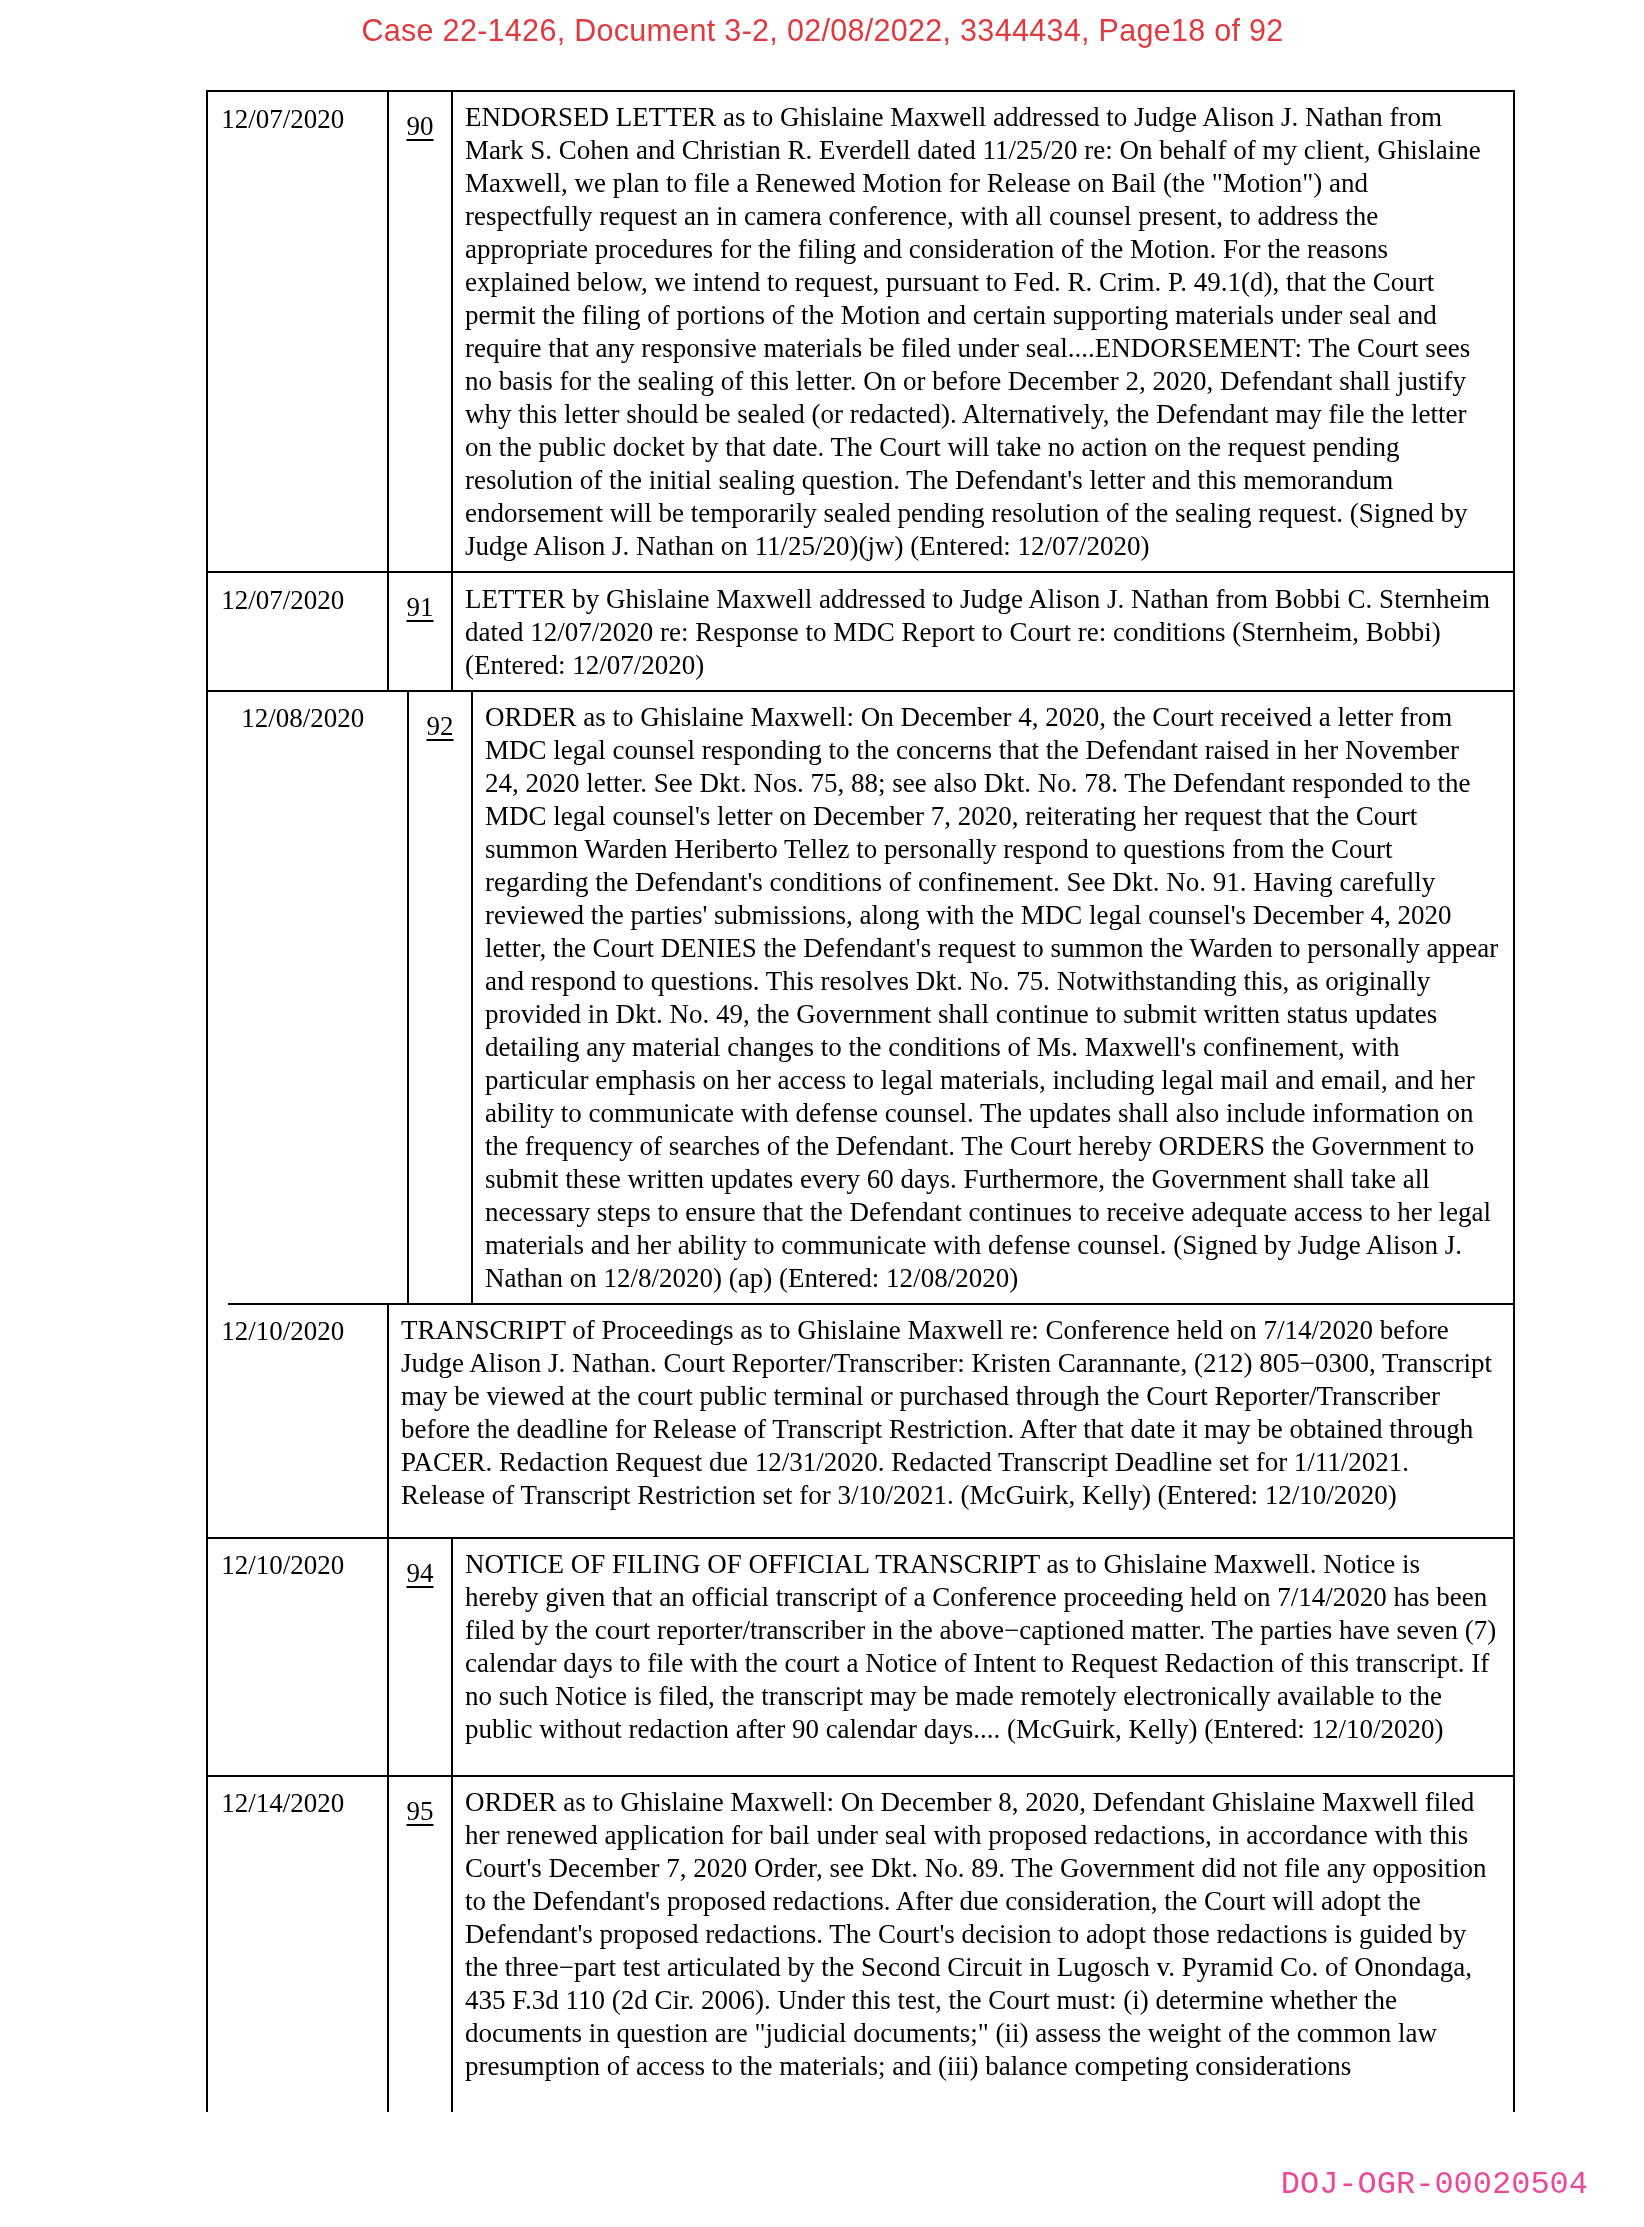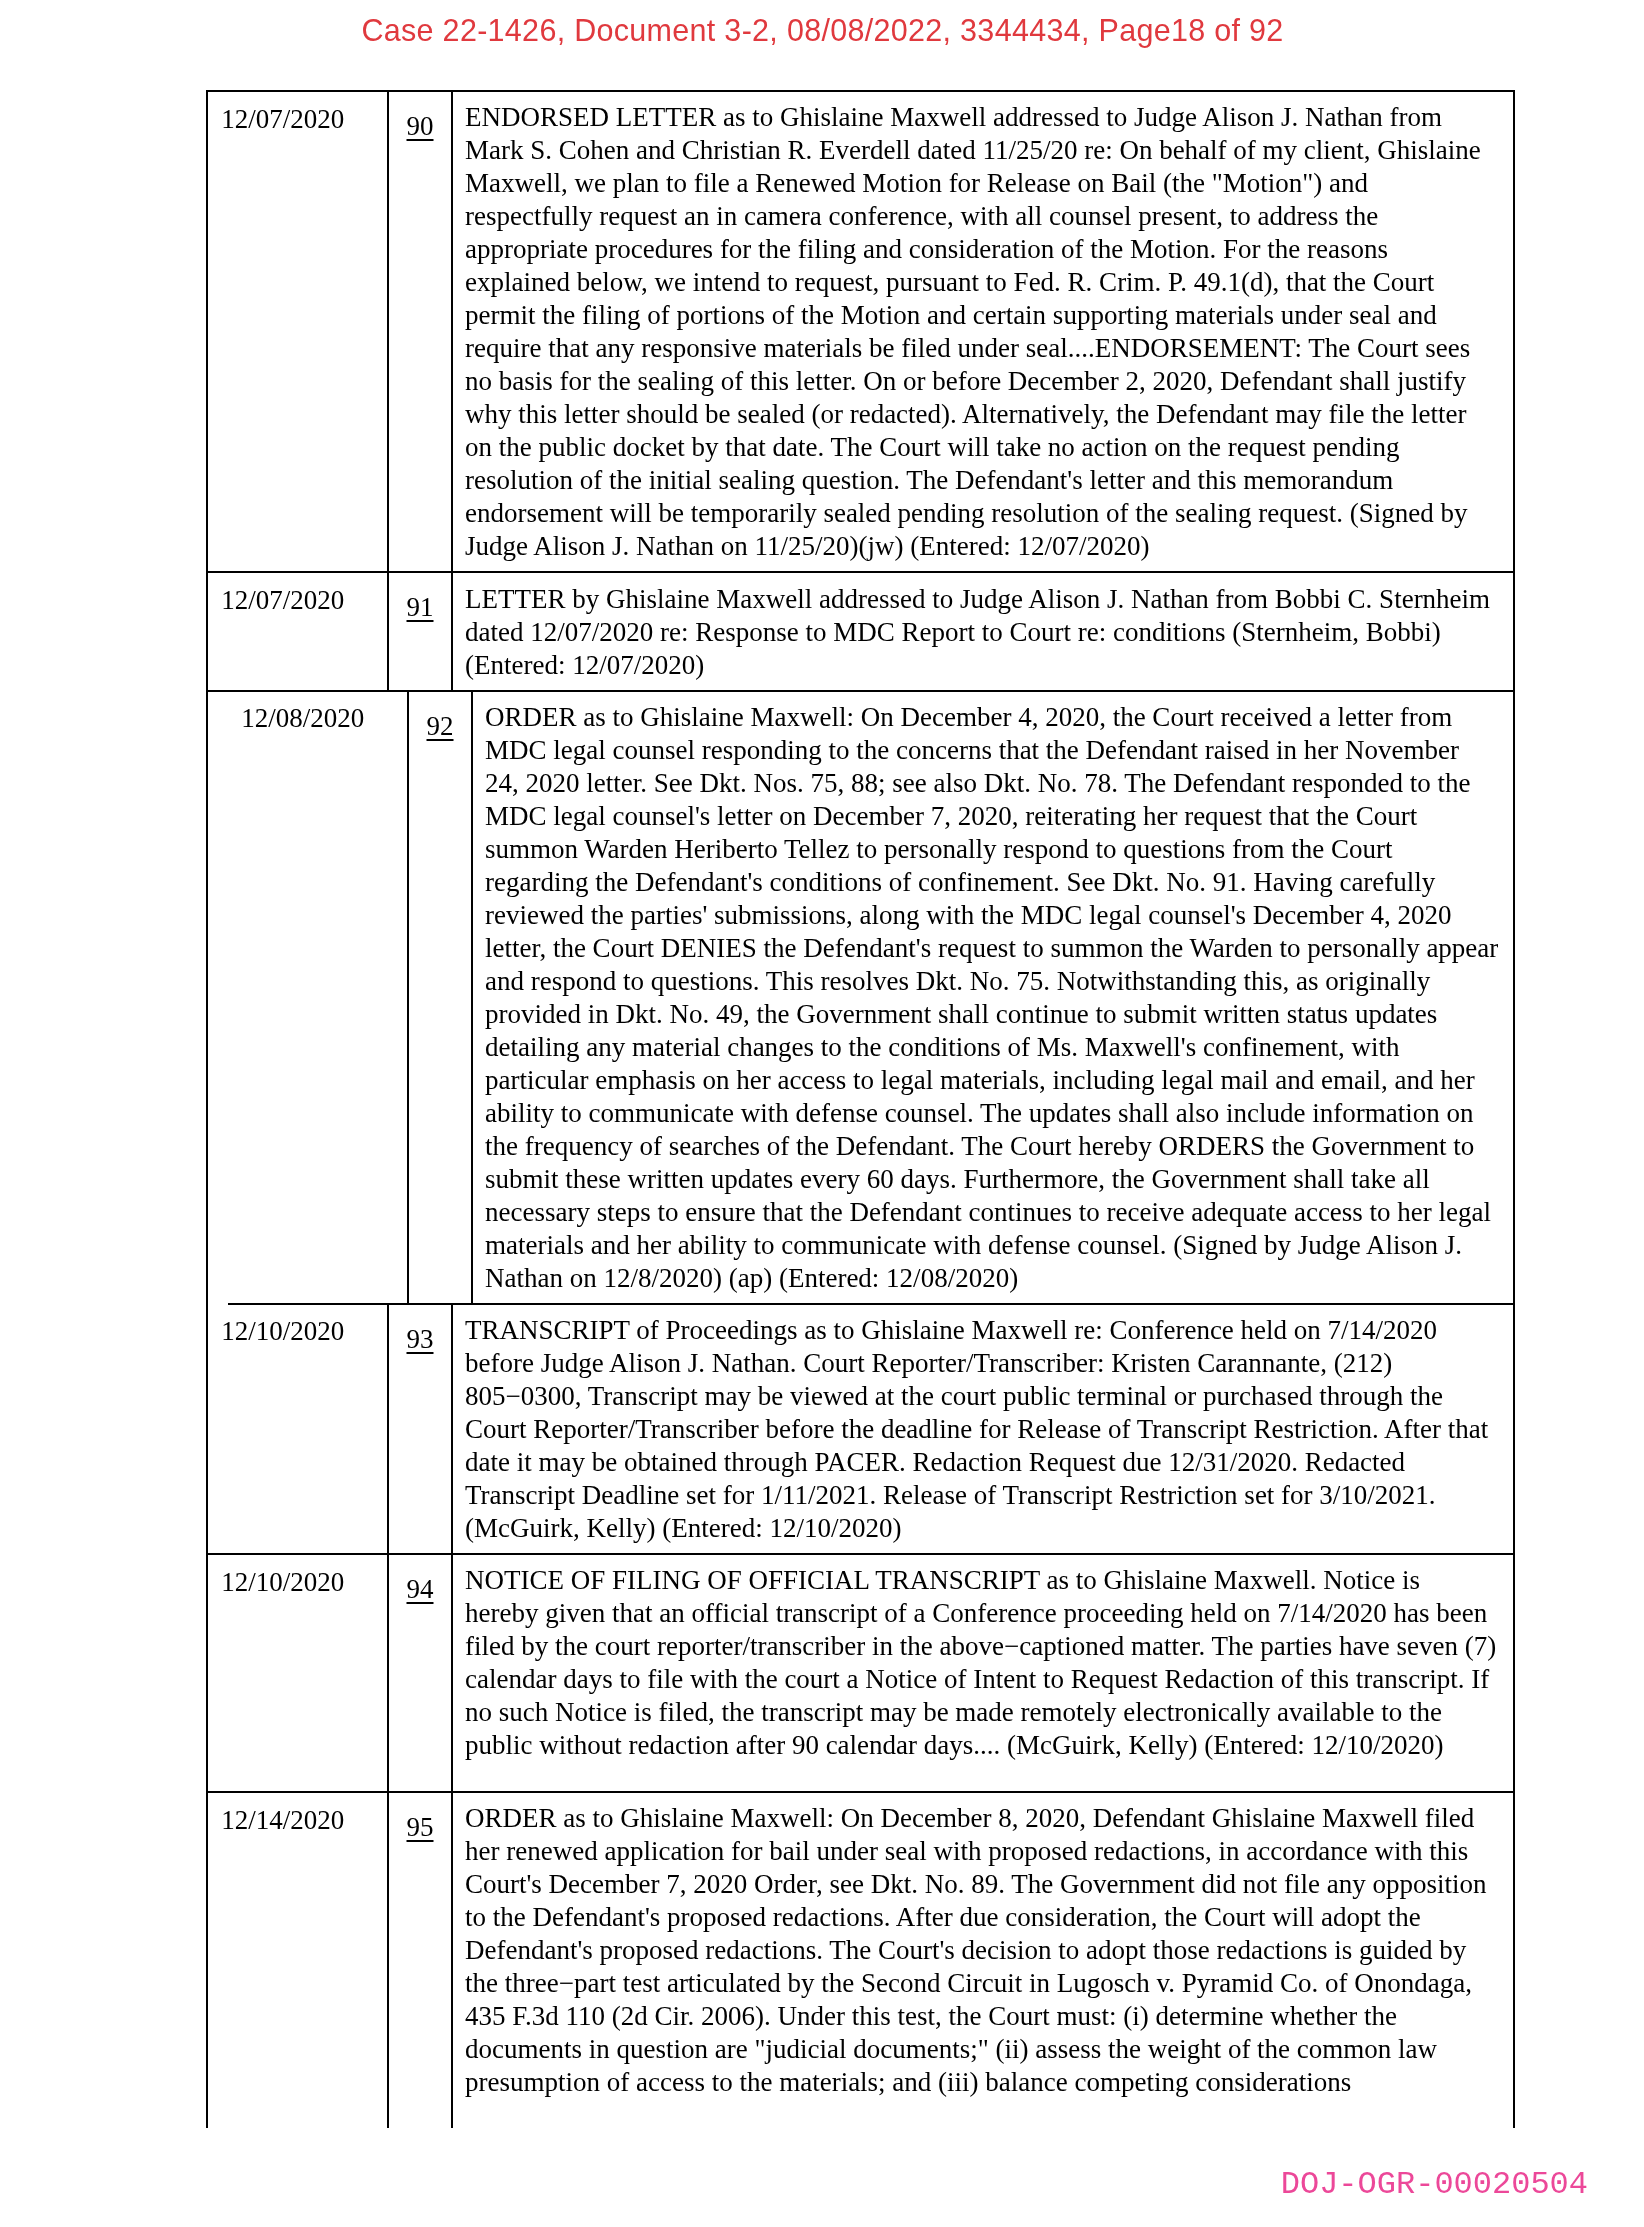--- a/index.html
+++ b/index.html
@@ -75,21 +75,21 @@
     font-family:"Liberation Mono", monospace;
     font-size:32px;
     color:#ec4899;
     white-space:nowrap;
   }
 </style>
 </head>
 <body>
 
 <div class="page">
-  <div class="header" style="color: rgb(224, 57, 62);">Case 22-1426, Document 3-2, 08/08/2022, 3344434, Page18 of 92</div>
+  <div class="header" style="color: rgb(224, 57, 62);">Case 22-1426, Document 3-2, 02/08/2022, 3344434, Page18 of 92</div>
 
   <div class="docket-table" id="docket-table">
   <div class="row">
     <div class="cell date">12/07/2020</div>
     <div class="cell num">
       <a class="doclink">90</a>
     </div>
     <div class="cell desc">ENDORSED LETTER as to Ghislaine Maxwell addressed to Judge Alison J. Nathan from Mark S. Cohen and Christian R. Everdell dated 11/25/20 re: On behalf of my client, Ghislaine Maxwell, we plan to file a Renewed Motion for Release on Bail (the "Motion") and respectfully request an in camera conference, with all counsel present, to address the appropriate procedures for the filing and consideration of the Motion. For the reasons explained below, we intend to request, pursuant to Fed. R. Crim. P. 49.1(d), that the Court permit the filing of portions of the Motion and certain supporting materials under seal and require that any responsive materials be filed under seal....ENDORSEMENT: The Court sees no basis for the sealing of this letter. On or before December 2, 2020, Defendant shall justify why this letter should be sealed (or redacted). Alternatively, the Defendant may file the letter on the public docket by that date. The Court will take no action on the request pending resolution of the initial sealing question. The Defendant's letter and this memorandum endorsement will be temporarily sealed pending resolution of the sealing request. (Signed by Judge Alison J. Nathan on 11/25/20)(jw) (Entered: 12/07/2020)</div>
   </div>
 
@@ -104,23 +104,20 @@
   <div class="row">
     <div class="cell date">12/08/2020</div>
     <div class="cell num">
       <a class="doclink">92</a>
     </div>
     <div class="cell desc">ORDER as to Ghislaine Maxwell: On December 4, 2020, the Court received a letter from MDC legal counsel responding to the concerns that the Defendant raised in her November 24, 2020 letter. See Dkt. Nos. 75, 88; see also Dkt. No. 78. The Defendant responded to the MDC legal counsel's letter on December 7, 2020, reiterating her request that the Court summon Warden Heriberto Tellez to personally respond to questions from the Court regarding the Defendant's conditions of confinement. See Dkt. No. 91. Having carefully reviewed the parties' submissions, along with the MDC legal counsel's December 4, 2020 letter, the Court DENIES the Defendant's request to summon the Warden to personally appear and respond to questions. This resolves Dkt. No. 75. Notwithstanding this, as originally provided in Dkt. No. 49, the Government shall continue to submit written status updates detailing any material changes to the conditions of Ms. Maxwell's confinement, with particular emphasis on her access to legal materials, including legal mail and email, and her ability to communicate with defense counsel. The updates shall also include information on the frequency of searches of the Defendant. The Court hereby ORDERS the Government to submit these written updates every 60 days. Furthermore, the Government shall take all necessary steps to ensure that the Defendant continues to receive adequate access to her legal materials and her ability to communicate with defense counsel. (Signed by Judge Alison J. Nathan on 12/8/2020) (ap) (Entered: 12/08/2020)</div>
   </div>
 
   <div class="row">
     <div class="cell date">12/10/2020</div>
-    <div class="cell num">
-      <a class="doclink">93</a>
-    </div>
     <div class="cell desc">TRANSCRIPT of Proceedings as to Ghislaine Maxwell re: Conference held on 7/14/2020 before Judge Alison J. Nathan. Court Reporter/Transcriber: Kristen Carannante, (212) 805−0300, Transcript may be viewed at the court public terminal or purchased through the Court Reporter/Transcriber before the deadline for Release of Transcript Restriction. After that date it may be obtained through PACER. Redaction Request due 12/31/2020. Redacted Transcript Deadline set for 1/11/2021. Release of Transcript Restriction set for 3/10/2021. (McGuirk, Kelly) (Entered: 12/10/2020)</div>
   </div>
 
   <div class="row">
     <div class="cell date">12/10/2020</div>
     <div class="cell num">
       <a class="doclink">94</a>
     </div>
     <div class="cell desc">NOTICE OF FILING OF OFFICIAL TRANSCRIPT as to Ghislaine Maxwell. Notice is hereby given that an official transcript of a Conference proceeding held on 7/14/2020 has been filed by the court reporter/transcriber in the above−captioned matter. The parties have seven (7) calendar days to file with the court a Notice of Intent to Request Redaction of this transcript. If no such Notice is filed, the transcript may be made remotely electronically available to the public without redaction after 90 calendar days.... (McGuirk, Kelly) (Entered: 12/10/2020)</div>
   </div>

